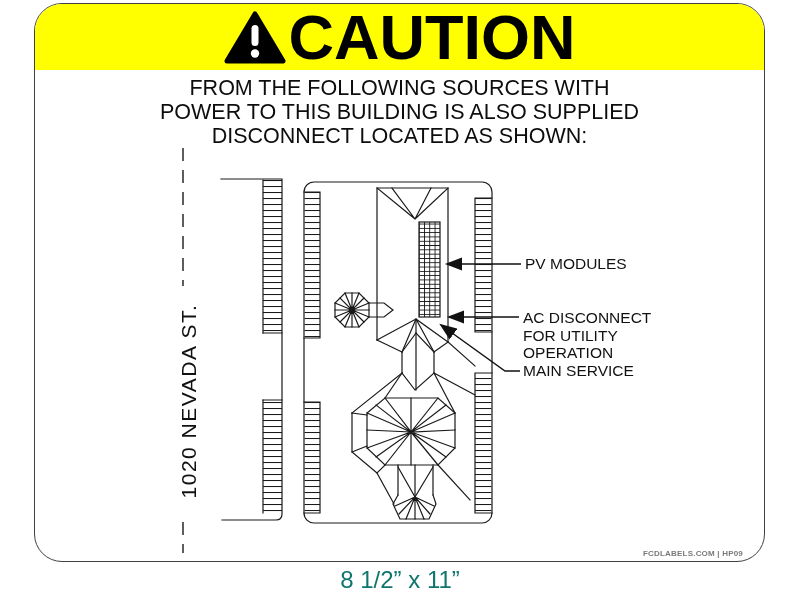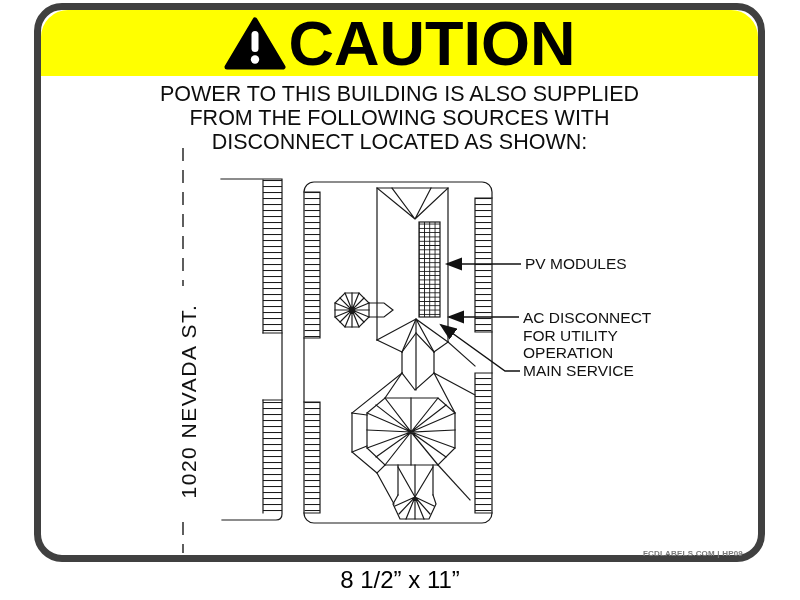--- a/index.html
+++ b/index.html
@@ -1,50 +1,50 @@
 <!DOCTYPE html>
 <html><head>
 <meta charset="utf-8">
 <style>
   html,body{margin:0;padding:0;background:#ffffff;}
   .stage{position:relative;width:800px;height:600px;background:#ffffff;overflow:hidden;
          font-family:"Liberation Sans",sans-serif;}
   .label{position:absolute;left:34px;top:3px;width:731px;height:559px;
-         border:7px solid #404040;border-radius:28px;background:#ffffff;box-sizing:border-box;}
+         border:1px solid #404040;border-radius:28px;background:#ffffff;box-sizing:border-box;}
   .banner{position:absolute;left:0;top:0;width:100%;height:66px;background:#FFFF00;
           border-radius:27px 27px 0 0;display:flex;align-items:center;justify-content:center;}
   .banner .word{font-size:63px;font-weight:bold;color:#000;line-height:66px;letter-spacing:0px;}
   .tri{margin-right:3px;margin-top:2px;}
   .subtitle{position:absolute;left:0;top:72px;width:100%;text-align:center;
             font-size:21.5px;line-height:24px;color:#0d0d0d;}
   .overlay{position:absolute;left:0;top:0;width:800px;height:600px;}
   .sizecap{position:absolute;left:0;top:566px;width:800px;text-align:center;
-           font-size:24px;color:#000000;}
+           font-size:24px;color:#0f766e;}
   .credit{position:absolute;right:57px;top:549px;font-size:8px;font-weight:bold;
           color:#7a7a7a;letter-spacing:0.2px;}
 </style>
 </head>
 <body>
 
 <div class="stage">
 
   <div class="label">
 
     <div class="banner">
       <svg class="tri" width="62" height="54" viewBox="0 0 62 54">
         <polygon points="31,3 59,50 3,50" fill="#000" stroke="#000" stroke-width="5" stroke-linejoin="round"></polygon>
         <rect x="27.5" y="14" width="7" height="21" rx="3.5" fill="#fff"></rect>
         <circle cx="31" cy="42.5" r="4.2" fill="#fff"></circle>
       </svg>
       <span class="word">CAUTION</span>
     </div>
 
     <div class="subtitle">
+      <div>FROM THE FOLLOWING SOURCES WITH</div>
       <div>POWER TO THIS BUILDING IS ALSO SUPPLIED</div>
-      <div>FROM THE FOLLOWING SOURCES WITH</div>
       <div>DISCONNECT LOCATED AS SHOWN:</div>
     </div>
   </div>
 
   <svg class="overlay" viewBox="0 0 800 600">
     <defs>
       <pattern id="rungs" width="24" height="6" patternUnits="userSpaceOnUse">
         <path d="M0,0.5 H24" stroke="#1a1a1a" stroke-width="1.1"></path>
       </pattern>
       <pattern id="pvgrid" width="5.3" height="4.3" patternUnits="userSpaceOnUse">

